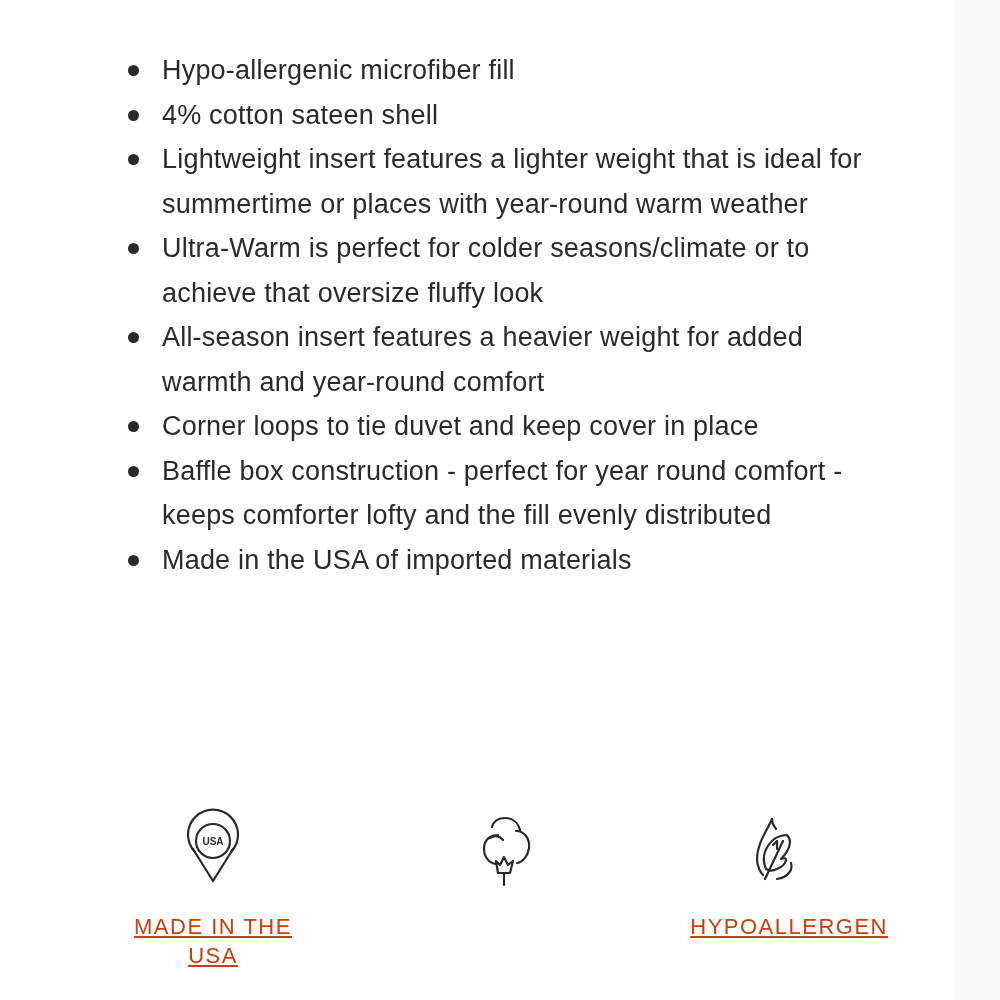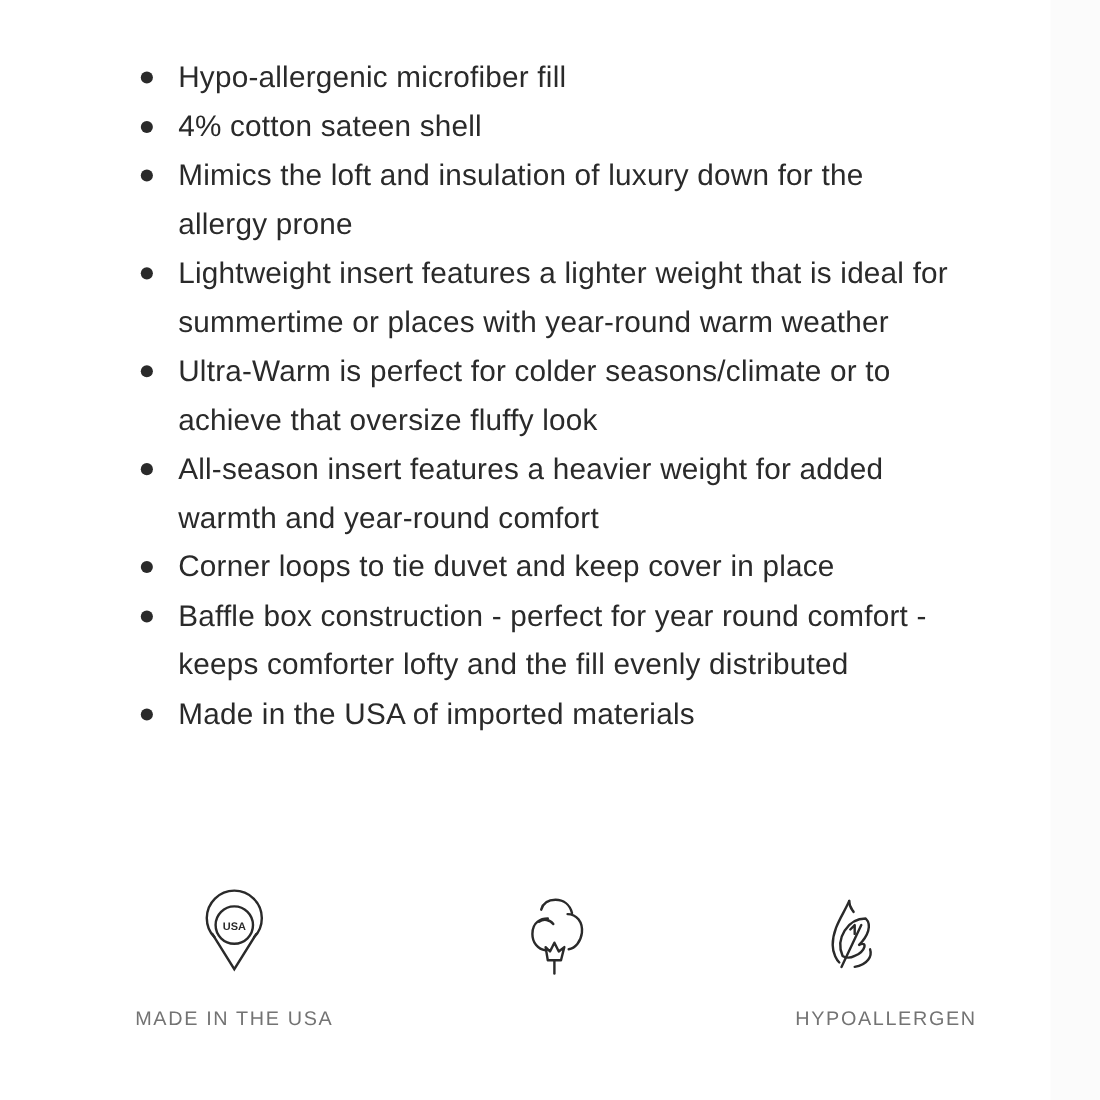--- a/index.html
+++ b/index.html
@@ -70,41 +70,41 @@
     }
     .badge .icon {
       display: block;
       margin: 0 auto;
       width: 80px;
       height: 85px;
     }
     .badge .label {
       display: block;
       margin-top: 22px;
-      font-size: 18px;
+      font-size: 22px;
       line-height: 29px;
       letter-spacing: 1.5px;
       font-weight: 500;
-      color: #737373;
+      color: #c2410c;
       text-transform: uppercase;
+      text-decoration: underline;
     }
     .badge-usa { left: -2px; }
     .badge-usa .label { width: 190px; margin-left: 20px; }
     .badge-cotton { left: 287px; }
     .badge-hypo { left: 558px; text-align: right; }
   </style>
 </head>
 <body>
 
 <div class="page">
 
   <ul class="features">
     <li><span class="bullet"></span><span>Hypo-allergenic microfiber fill</span></li>
     <li><span class="bullet"></span><span>4% cotton sateen shell</span></li>
-    <li style="padding-right:40px"><span class="bullet"></span><span>Mimics the loft and insulation of luxury down for the allergy prone</span></li>
     <li><span class="bullet"></span><span>Lightweight insert features a lighter weight that is ideal for summertime or places with year-round warm weather</span></li>
     <li><span class="bullet"></span><span>Ultra-Warm is perfect for colder seasons/climate or to achieve that oversize fluffy look</span></li>
     <li style="padding-right:40px"><span class="bullet"></span><span>All-season insert features a heavier weight for added warmth and year-round comfort</span></li>
     <li><span class="bullet"></span><span>Corner loops to tie duvet and keep cover in place</span></li>
     <li><span class="bullet"></span><span>Baffle box construction - perfect for year round comfort - keeps comforter lofty and the fill evenly distributed</span></li>
     <li><span class="bullet"></span><span>Made in the USA of imported materials</span></li>
   </ul>
 
   <div class="badges">
 

